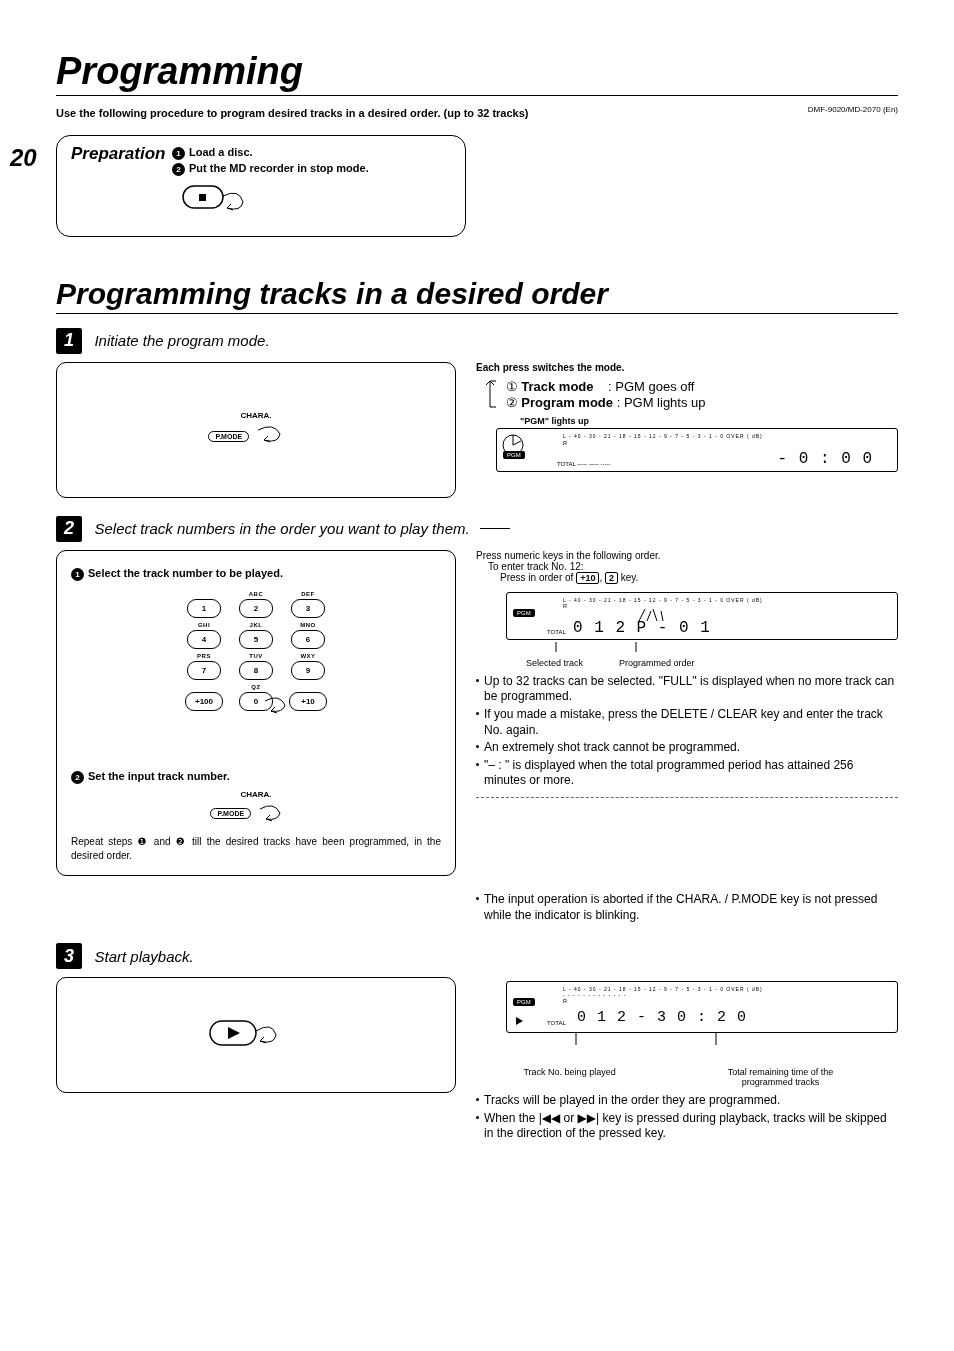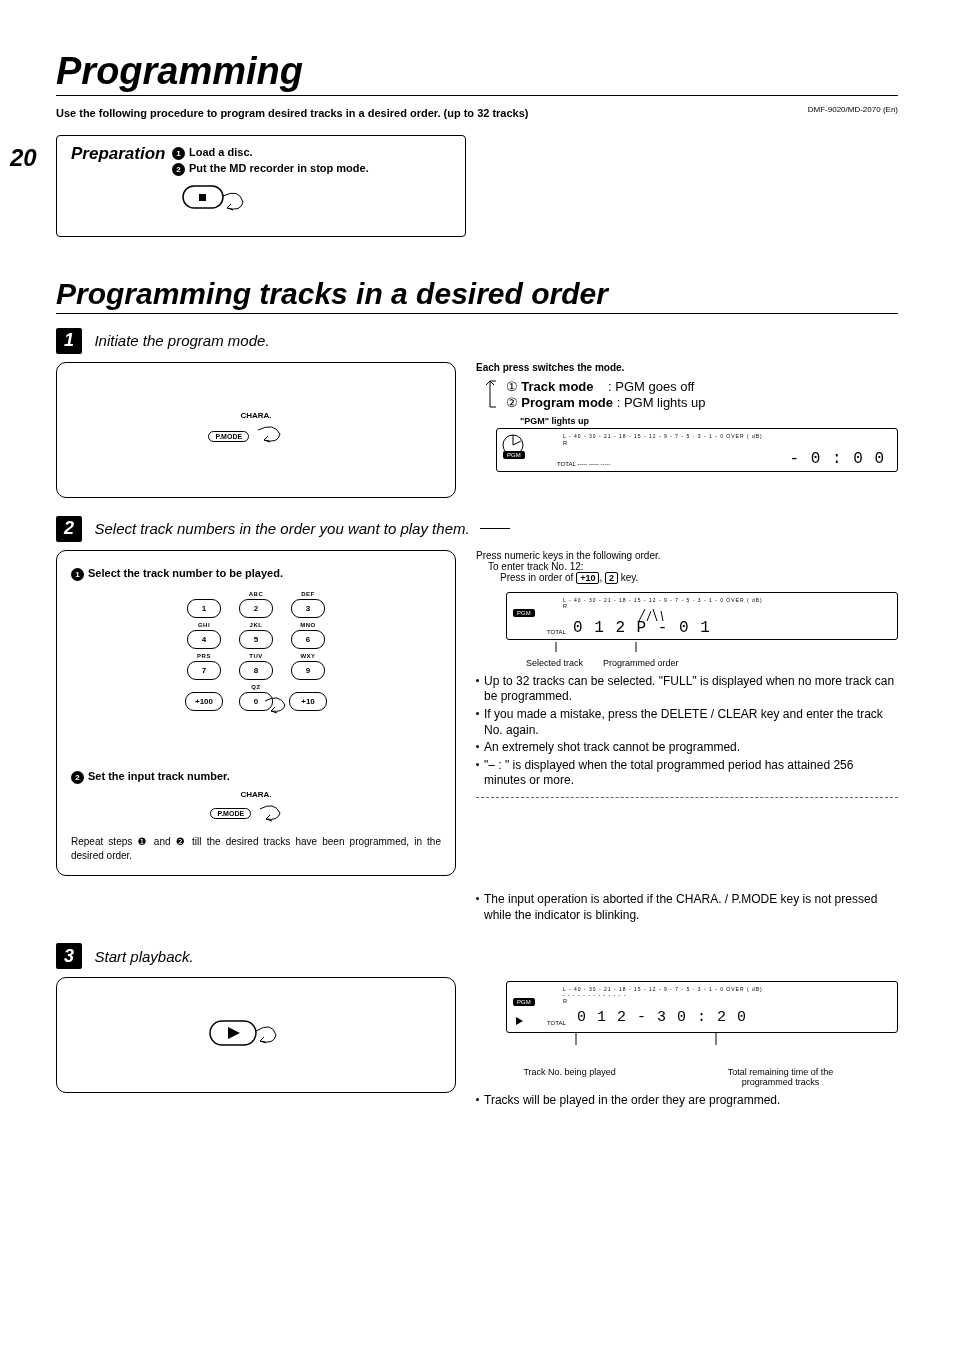--- a/index.html
+++ b/index.html
@@ -2,21 +2,21 @@
 <html><head>
 <meta charset="utf-8">
 <style>
 body{margin:0;padding:0;font-family:Arial,Helvetica,sans-serif;background:#fff;color:#000}
 .page{width:954px;height:1351px;position:relative;box-sizing:border-box;padding:50px 56px}
 .h1{font-size:38px;font-weight:bold;font-style:italic;margin:0 0 2px}
 .rule{border:none;border-top:1.5px solid #000;margin:0 0 10px}
 .hdr-code{position:absolute;top:105px;right:56px;font-size:8px}
 .pgnum{position:absolute;left:10px;top:144px;font-size:24px;font-style:italic;font-weight:bold}
 .intro{font-size:11px;font-weight:bold;margin:4px 0 14px;line-height:1.35}
-.prep-box{border:1px solid #000;border-radius:4px;width:380px;padding:8px 14px 14px;position:relative}
+.prep-box{border:1px solid #000;border-radius:14px;width:380px;padding:8px 14px 14px;position:relative}
 .prep-title{font-size:17px;font-style:italic;font-weight:bold;margin:0 0 4px}
 .prep-steps{font-size:11px;margin-left:101px;margin-top:-22px}
 .prep-step{font-weight:bold;margin:2px 0}
 .circ{display:inline-flex;width:13px;height:13px;border-radius:50%;background:#000;color:#fff;font-size:8px;align-items:center;justify-content:center;margin-right:4px;font-style:normal}
 .prep-img{margin:6px 0 0 110px}
 .h2{font-size:30px;font-weight:bold;font-style:italic;margin:40px 0 2px}
 .step-row{margin-top:14px}
 .step-badge{display:inline-flex;width:26px;height:26px;background:#000;color:#fff;font-size:18px;font-weight:bold;font-style:italic;align-items:center;justify-content:center;border-radius:2px;vertical-align:middle}
 .step-title{display:inline-block;font-size:15px;font-weight:normal;font-style:italic;vertical-align:middle;margin-left:8px}
 .step-line{display:inline-block;vertical-align:middle;border-top:1px solid #000;height:1px}
@@ -30,21 +30,21 @@
 .key-btn{width:32px;height:17px;border:1.5px solid #000;border-radius:9px;font-size:8px;font-weight:bold;display:inline-flex;align-items:center;justify-content:center}
 .key-btn.wide{width:36px}
 .small-title{font-size:11px;font-weight:bold;margin:4px 0 6px}
 .tiny{font-size:10px}
 .bullet-list{font-size:12px;margin:6px 0;padding:0;list-style:none}
 .bullet-list li{position:relative;padding-left:8px;margin:2px 0;line-height:1.3}
 .bullet-list li::before{content:"";position:absolute;left:0;top:5px;width:3px;height:3px;background:#000;border-radius:50%}
 .dash-rule{border:none;border-top:1px dashed #666;margin:8px 0}
 .disp{border:1px solid #000;border-radius:3px;padding:4px 8px;font-size:7px;position:relative;height:34px;background:#fff}
 .disp .scale{font-size:5px;letter-spacing:1px;white-space:nowrap}
-.disp .big{position:absolute;right:12px;bottom:3px;font-size:16px;font-family:'Courier New',monospace;letter-spacing:1px}
+.disp .big{position:absolute;right:24px;bottom:3px;font-size:16px;font-family:'Courier New',monospace;letter-spacing:1px}
 .pgm-badge{display:inline-block;background:#000;color:#fff;font-size:6px;padding:1px 4px;border-radius:2px}
 .callout{font-size:9px;text-align:center;margin-top:2px}
 .right-block-1{font-size:10px;margin-bottom:6px}
 .mode-list{font-size:13px;margin-left:30px}
 .mode-list .row{margin:1px 0}
 .keybox{display:inline-block;border:1px solid #000;padding:0 3px;font-size:9px;border-radius:2px;font-weight:bold}
 svg{display:block}
 .sec-sub{font-size:11px;font-weight:bold;margin:14px 0 6px}
 .step3-display .big3{position:absolute;left:70px;bottom:6px;font-size:15px;font-family:'Courier New',monospace;letter-spacing:1px}
 .step3-callouts{display:flex;justify-content:space-around;font-size:9px;margin-top:18px}
@@ -174,21 +174,21 @@
         <div style="position:absolute;left:66px;bottom:2px;font-size:16px;font-family:'Courier New',monospace;letter-spacing:1px">0 1 2        P - 0 1</div>
         <svg width="28" height="16" style="position:absolute;left:130px;top:14px">
             <path d="M2 14 L8 2 M10 14 L14 4 M16 2 L20 14 M24 4 L26 14" stroke="#000" fill="none"></path>
           </svg>
       </div>
       <div style="display:flex;margin-left:30px;margin-top:2px">
         <svg width="150" height="14">
             <path d="M50 0 L50 10 M130 0 L130 10" stroke="#000" fill="none"></path>
           </svg>
       </div>
-      <div style="display:flex;gap:20px;margin-left:50px">
+      <div style="display:flex;gap:36px;margin-left:50px">
         <div class="callout">Selected track</div>
         <div class="callout">Programmed order</div>
       </div>
       <ul class="bullet-list">
         <li>Up to 32 tracks can be selected. "FULL" is displayed when no more track can be programmed.</li>
         <li>If you made a mistake, press the DELETE / CLEAR key and enter the track No. again.</li>
         <li>An extremely shot track cannot be programmed.</li>
         <li>"–   :   " is displayed when the total programmed period has attained 256 minutes or more.</li>
       </ul>
       <hr class="dash-rule">
@@ -228,17 +228,18 @@
       </div>
       <svg width="300" height="16" style="margin-left:60px">
           <path d="M40 0 L40 12 M180 0 L180 12" stroke="#000" fill="none"></path>
         </svg>
       <div class="step3-callouts">
         <div>Track No. being played</div>
         <div style="max-width:140px;text-align:center">Total remaining time of the programmed tracks</div>
       </div>
       <ul class="bullet-list">
         <li>Tracks will be played in the order they are programmed.</li>
+        <li>When the |◀◀ or ▶▶| key is pressed during playback, tracks will be skipped in the direction of the pressed key.</li>
       </ul>
     </div>
   </div>
 
 </div>
 
 </body></html>

